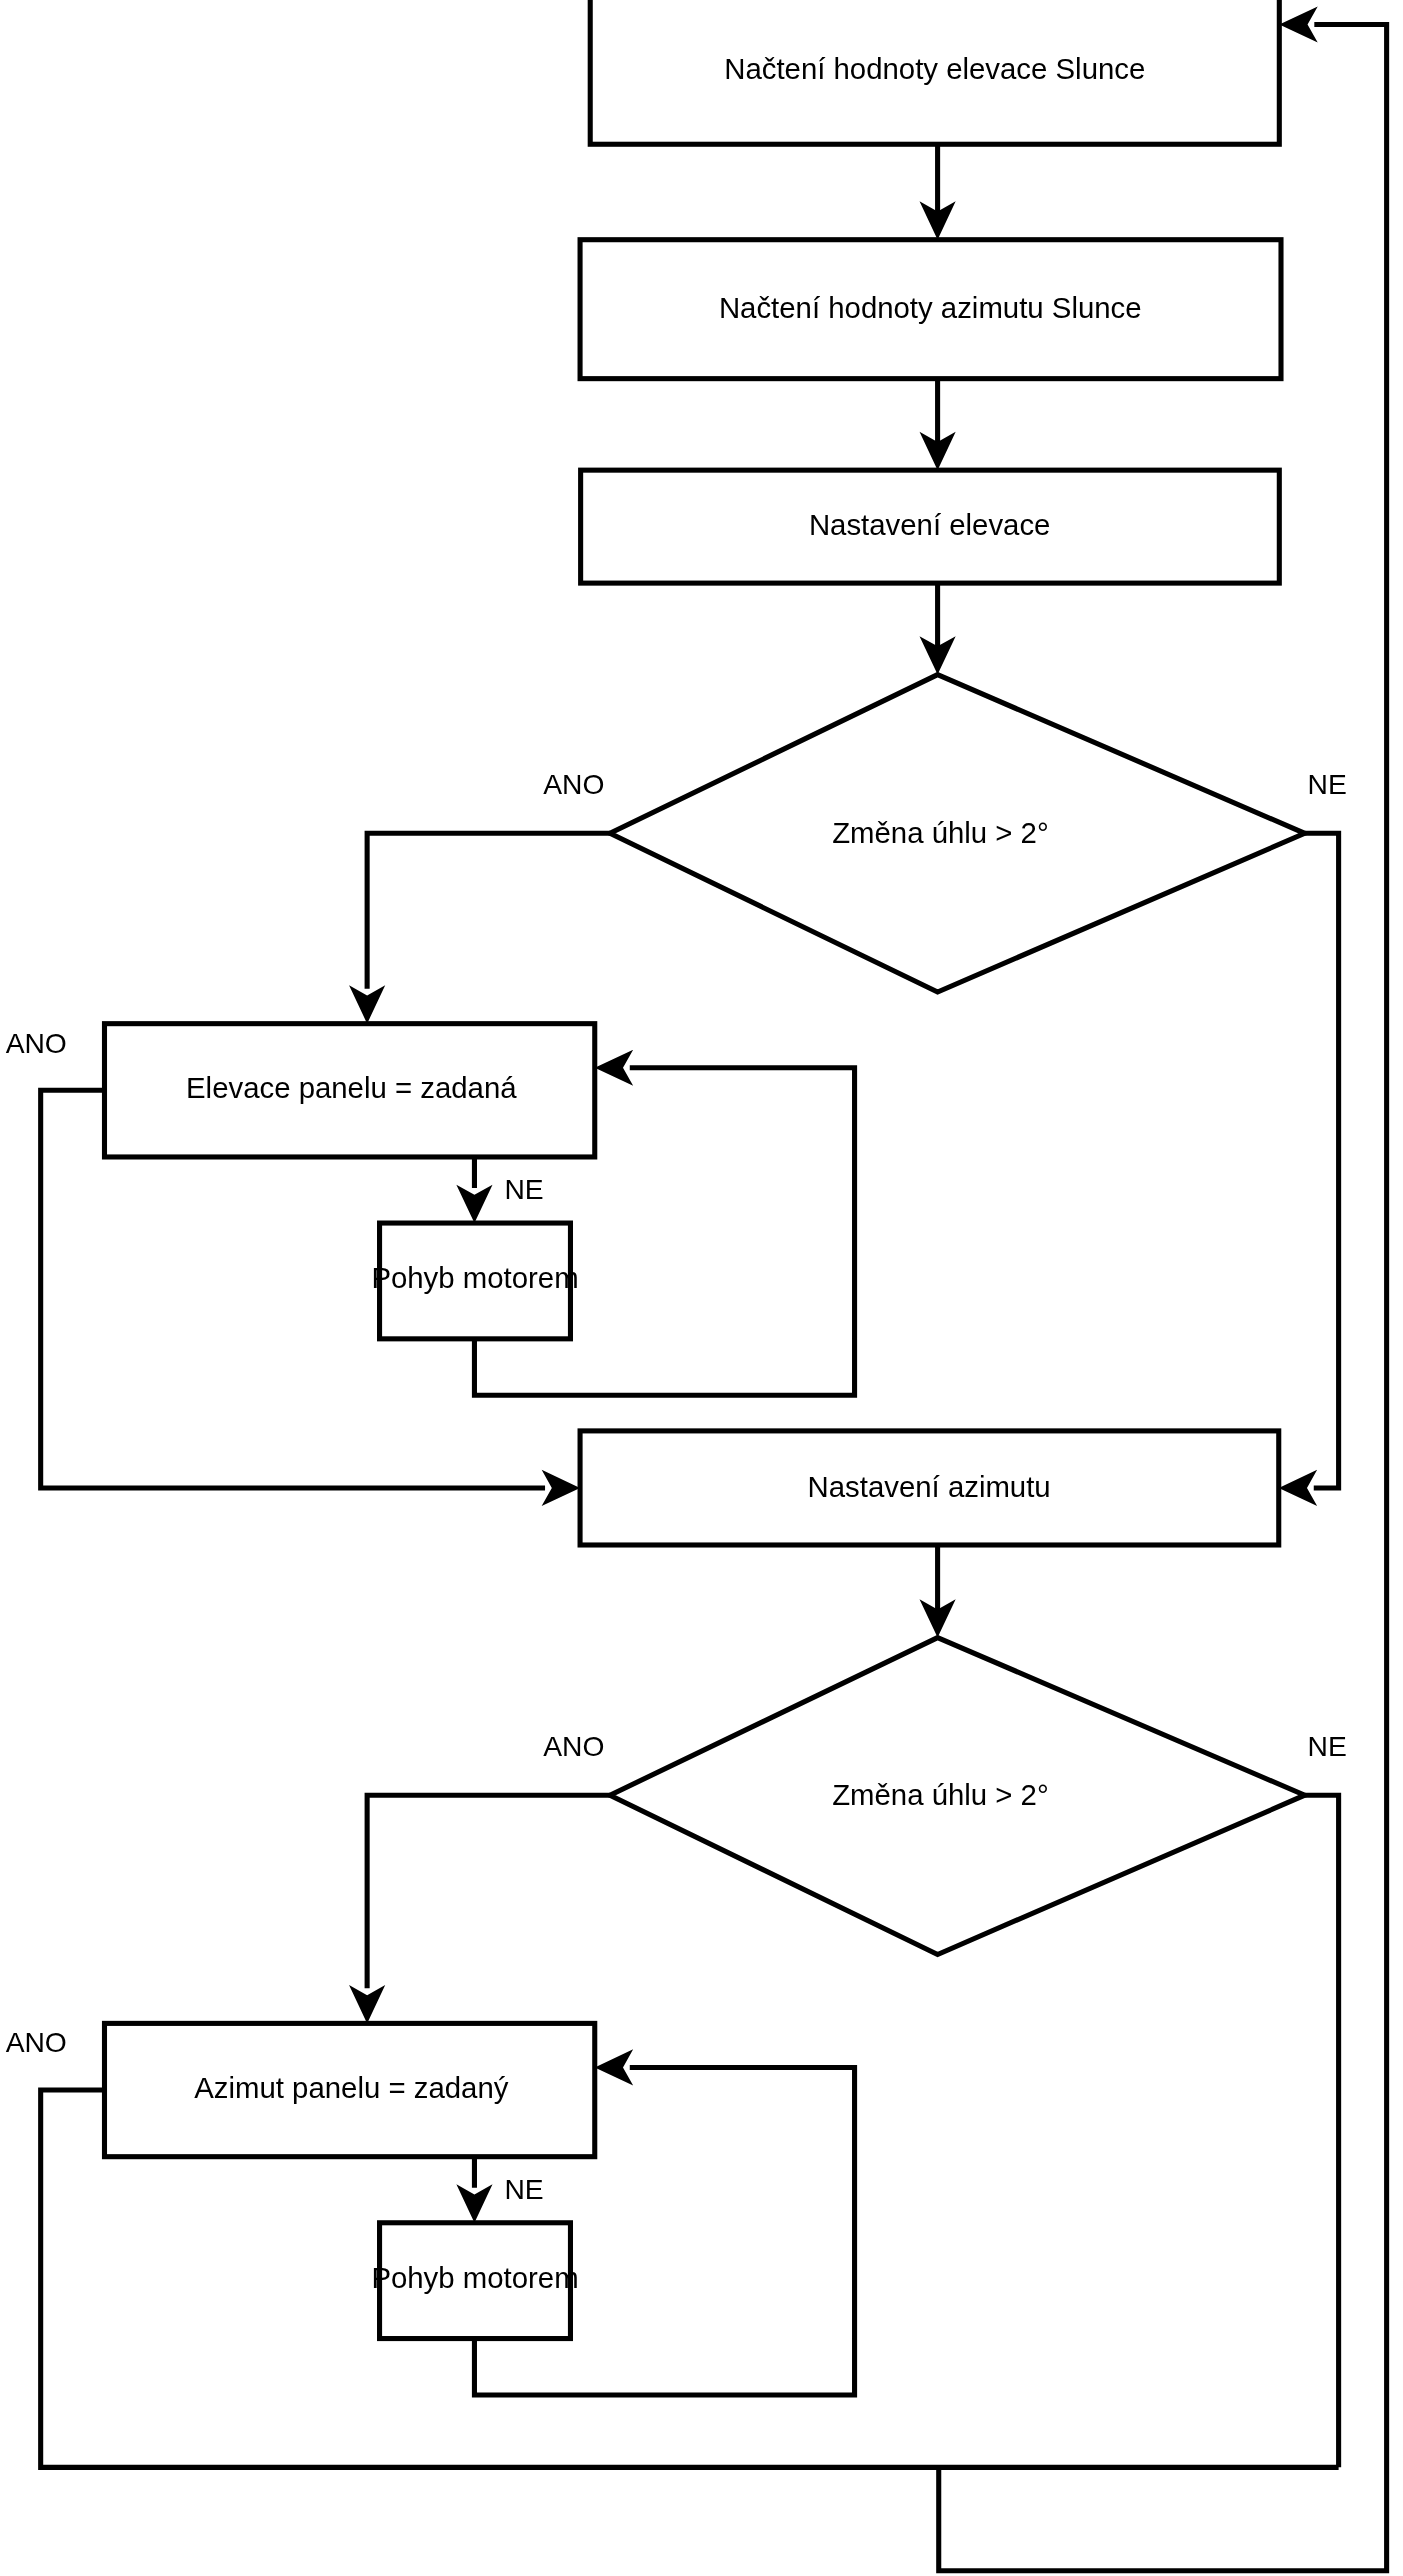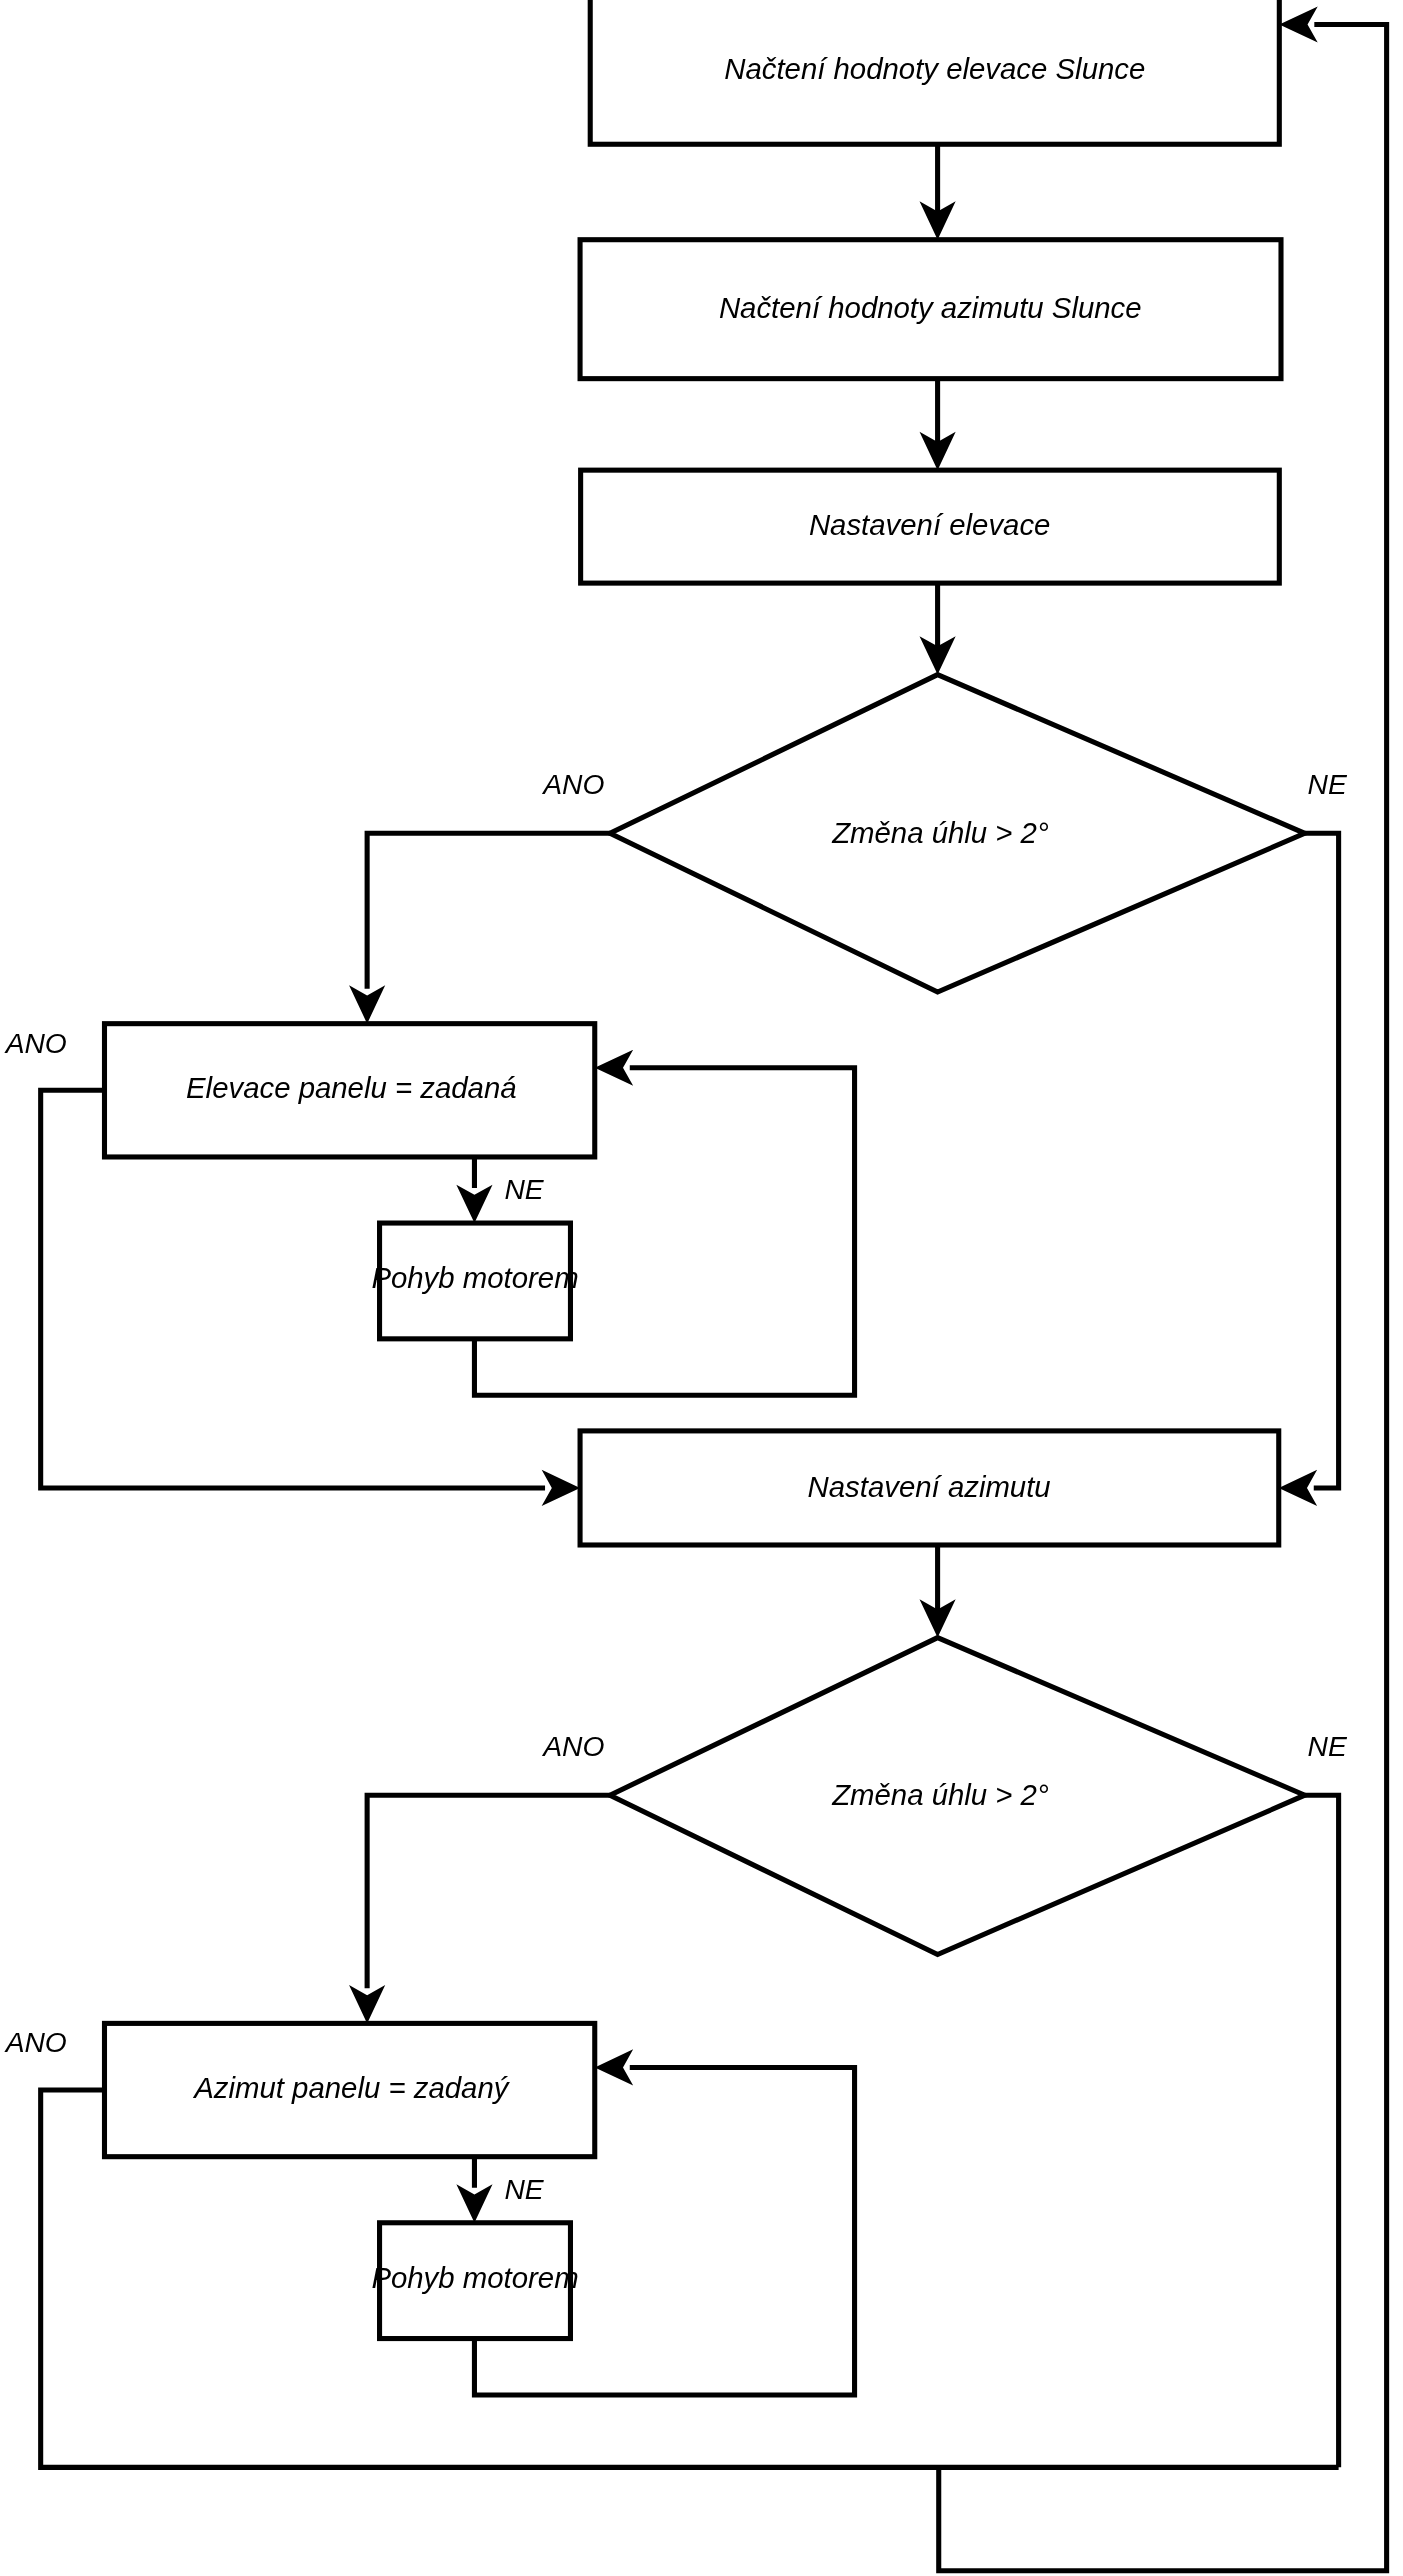--- a/index.html
+++ b/index.html
@@ -8,21 +8,20 @@
     padding: 0;
     background: #ffffff;
   }
   #stage {
     position: relative;
     width: 1403px;
     height: 2576px;
     background: #ffffff;
     overflow: hidden;
     font-family: "Liberation Sans", sans-serif;
-    font-style: italic;
   }
   #flow-svg {
     position: absolute;
     left: 0;
     top: 0;
     width: 1403px;
     height: 2576px;
     display: block;
   }
   .node-text {

